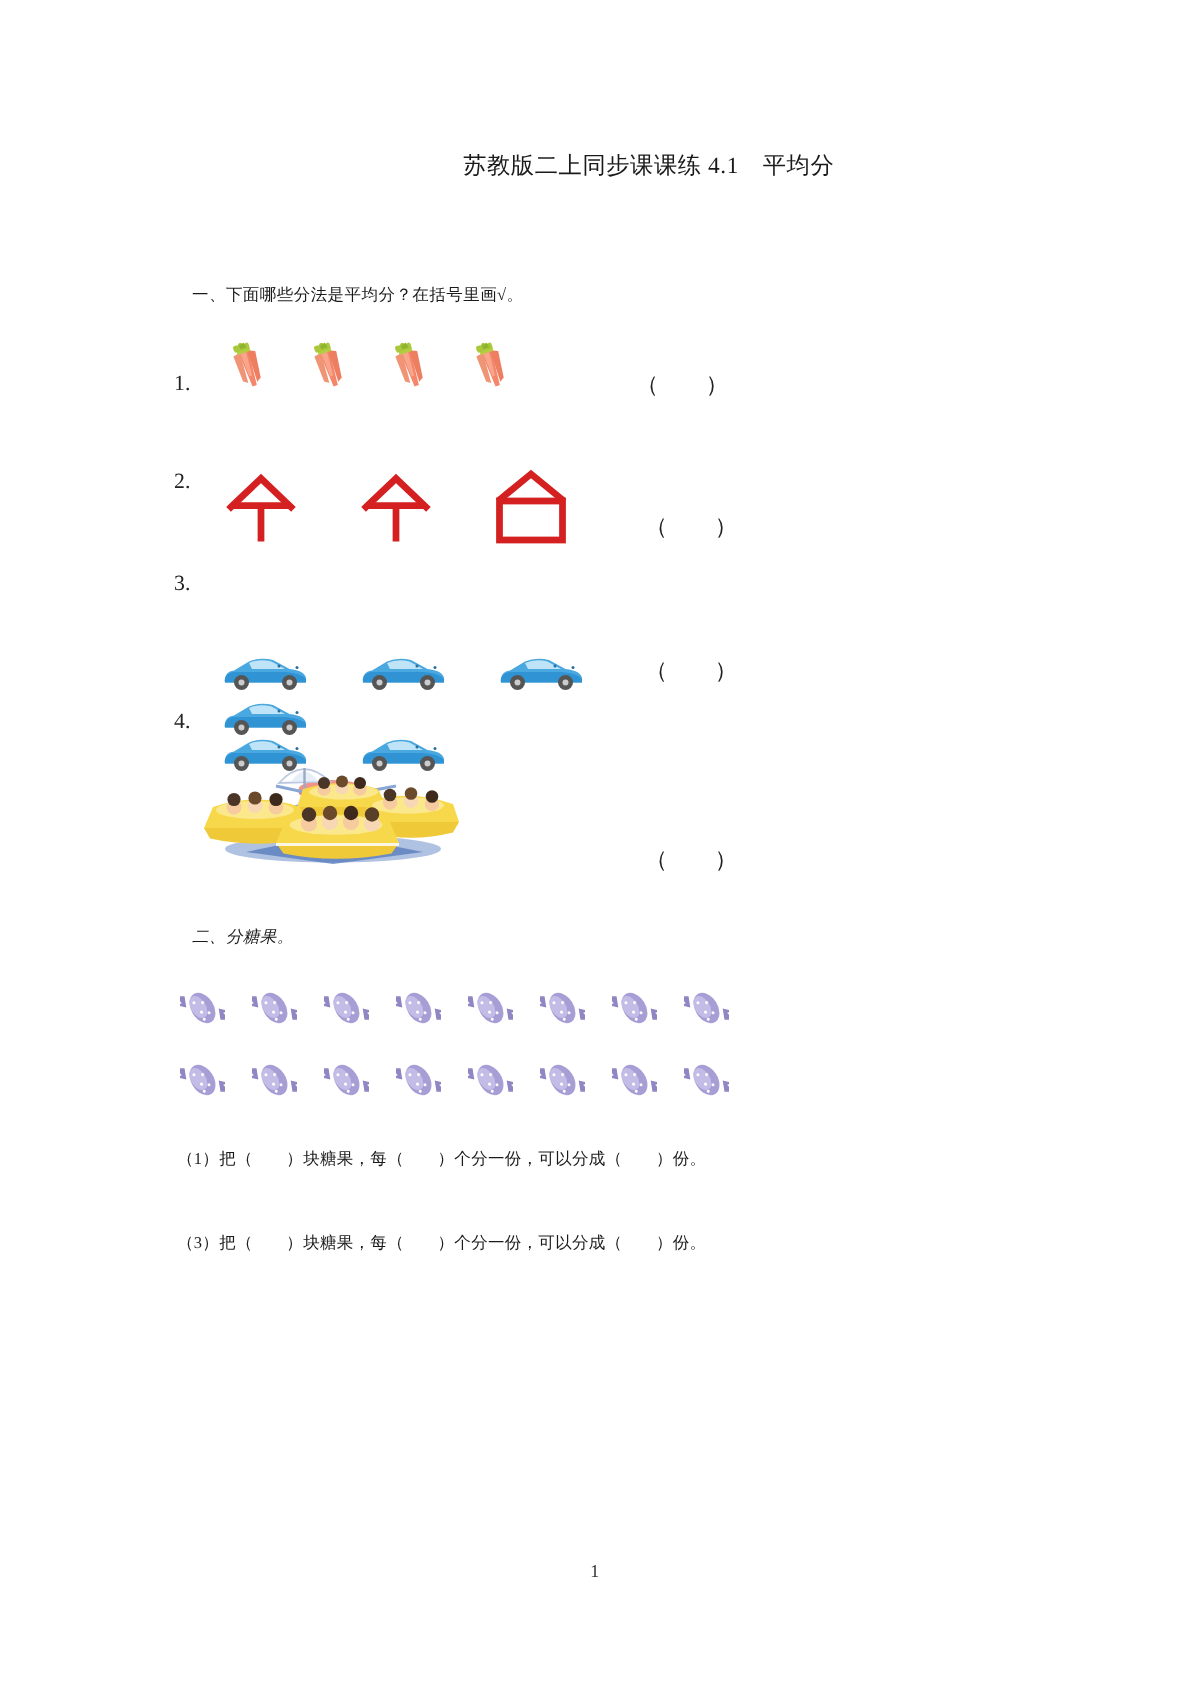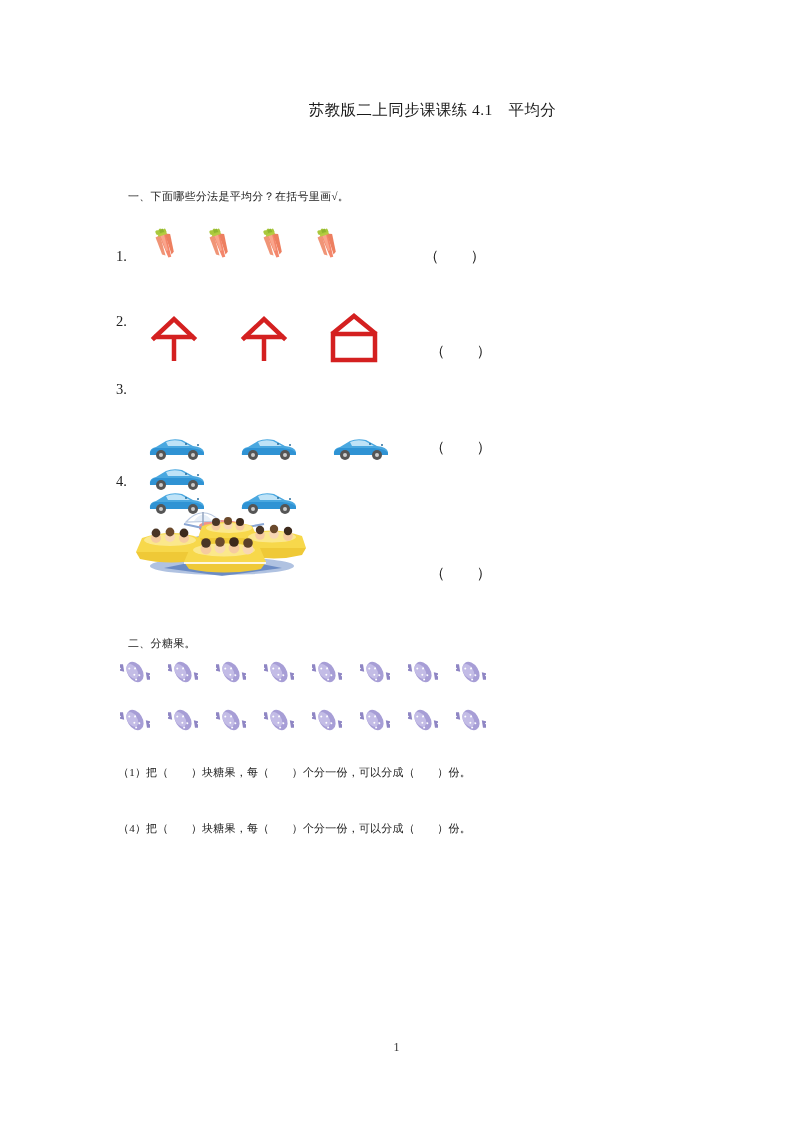--- a/index.html
+++ b/index.html
@@ -38,21 +38,21 @@
   
   .section-heading {
     position: absolute;
     left: 116px;
     font-size: 11px;
     letter-spacing: 0.3px;
     white-space: pre;
     margin-left: 12px;
   }
   #sec1-heading { top: 189px; }
-  #sec2-heading { top: 636px; }
+  #sec2-heading { top: 617px; font-style: italic; }
 
   
   .item-num {
     position: absolute;
     font-size: 14.5px;
     color: #222;
   }
   #item1-num { left: 116px; top: 248px; }
   #item2-num { left: 116px; top: 313px; }
   #item3-num { left: 116px; top: 381px; }
@@ -615,17 +615,17 @@
               <circle cx="17" cy="14" r="1" fill="#fff"></circle>
               <circle cx="13" cy="19" r="1" fill="#fff"></circle>
               <circle cx="17" cy="22" r="1" fill="#fff"></circle>
               <circle cx="12" cy="24" r="1" fill="#fff"></circle>
             </g>
           </svg></div>
     </div>
   </div>
 
   <div class="fill-line" id="fill-1">（1）把（　　）块糖果，每（　　）个分一份，可以分成（　　）份。</div>
-  <div class="fill-line" id="fill-3">（4）把（　　）块糖果，每（　　）个分一份，可以分成（　　）份。</div>
+  <div class="fill-line" id="fill-3">（3）把（　　）块糖果，每（　　）个分一份，可以分成（　　）份。</div>
 
   <div class="page-number">1</div>
 
 </div>
 
 </body></html>

